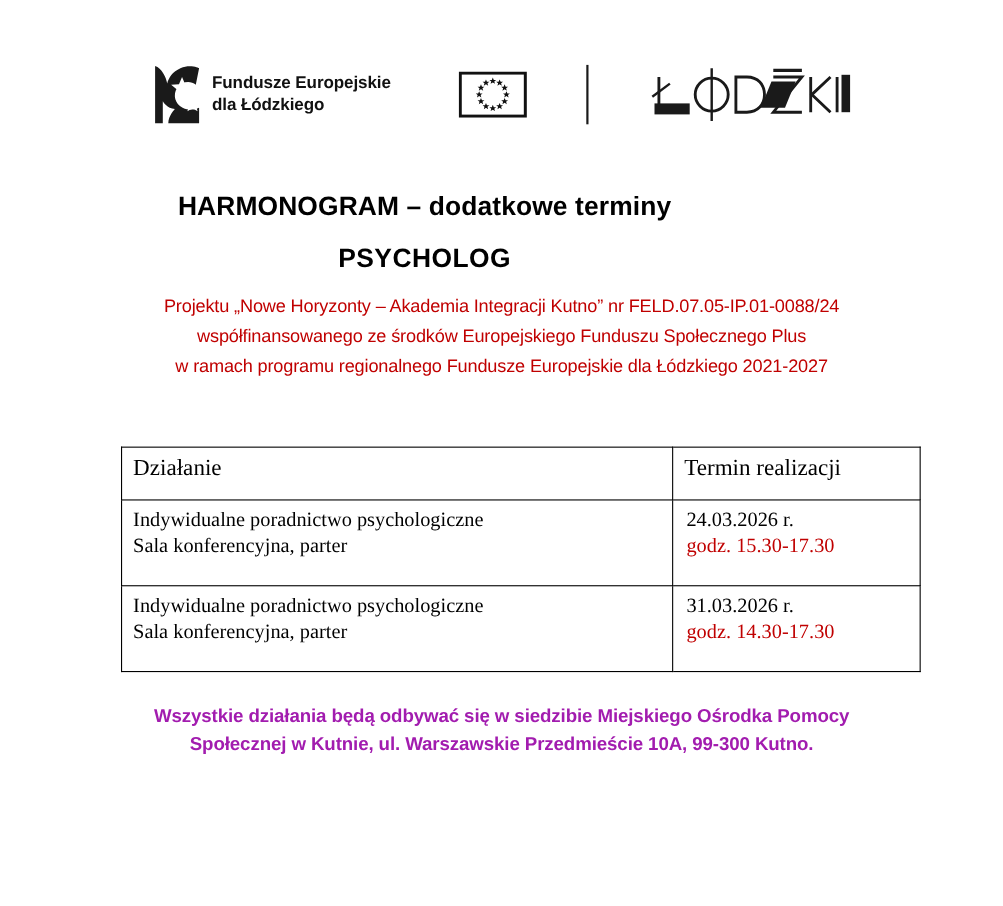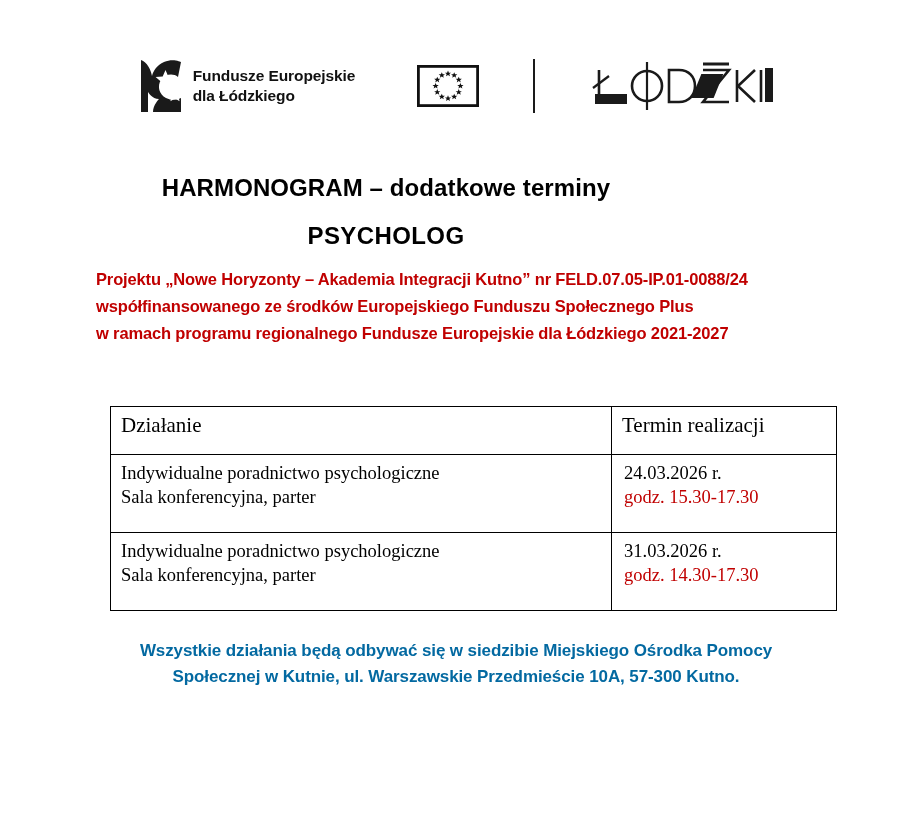--- a/index.html
+++ b/index.html
@@ -106,23 +106,23 @@
     letter-spacing: 0.4px;
     color: #000;
   }
 
   
   .project-block {
     position: absolute;
     top: 266px;
     left: 96px;
     width: 720px;
-    text-align: left;
+    text-align: center;
     font-size: 16.5px;
-    font-weight: bold;
+    font-weight: normal;
     line-height: 1.65;
     letter-spacing: -0.15px;
   }
   .project-block .line {
     white-space: nowrap;
   }
   .project-block .line.wrap {
     white-space: normal;
   }
 
@@ -168,21 +168,21 @@
   .footer-note {
     position: absolute;
     top: 638px;
     left: 86px;
     width: 740px;
     text-align: center;
     font-size: 17px;
     font-weight: bold;
     line-height: 1.5;
     letter-spacing: -0.1px;
-    color: #0369a1;
+    color: #a21caf;
   }
 </style>
 </head>
 <body>
 
 <div class="logo-strip">
 
   <div class="fe-logo">
     <svg class="fe-mark" viewBox="0 0 44 56">
       <path d="M2,2 L2,54 L9,54 L9,34 C9,34 13,41 20,41 C20,41 14,47 14,54 L42,54 L42,40
@@ -330,14 +330,14 @@
           <span class="row-line">31.03.2026 r.</span>
           <span class="row-line red-time" style="color: rgb(192, 0, 0);">godz. 14.30-17.30</span>
         </div>
       </td>
     </tr>
   </tbody>
 </table>
 
 <div class="footer-note">
   <div>Wszystkie działania będą odbywać się w siedzibie Miejskiego Ośrodka Pomocy</div>
-  <div>Społecznej w Kutnie, ul. Warszawskie Przedmieście 10A, 57-300 Kutno.</div>
+  <div>Społecznej w Kutnie, ul. Warszawskie Przedmieście 10A, 99-300 Kutno.</div>
 </div>
 
 </body></html>

